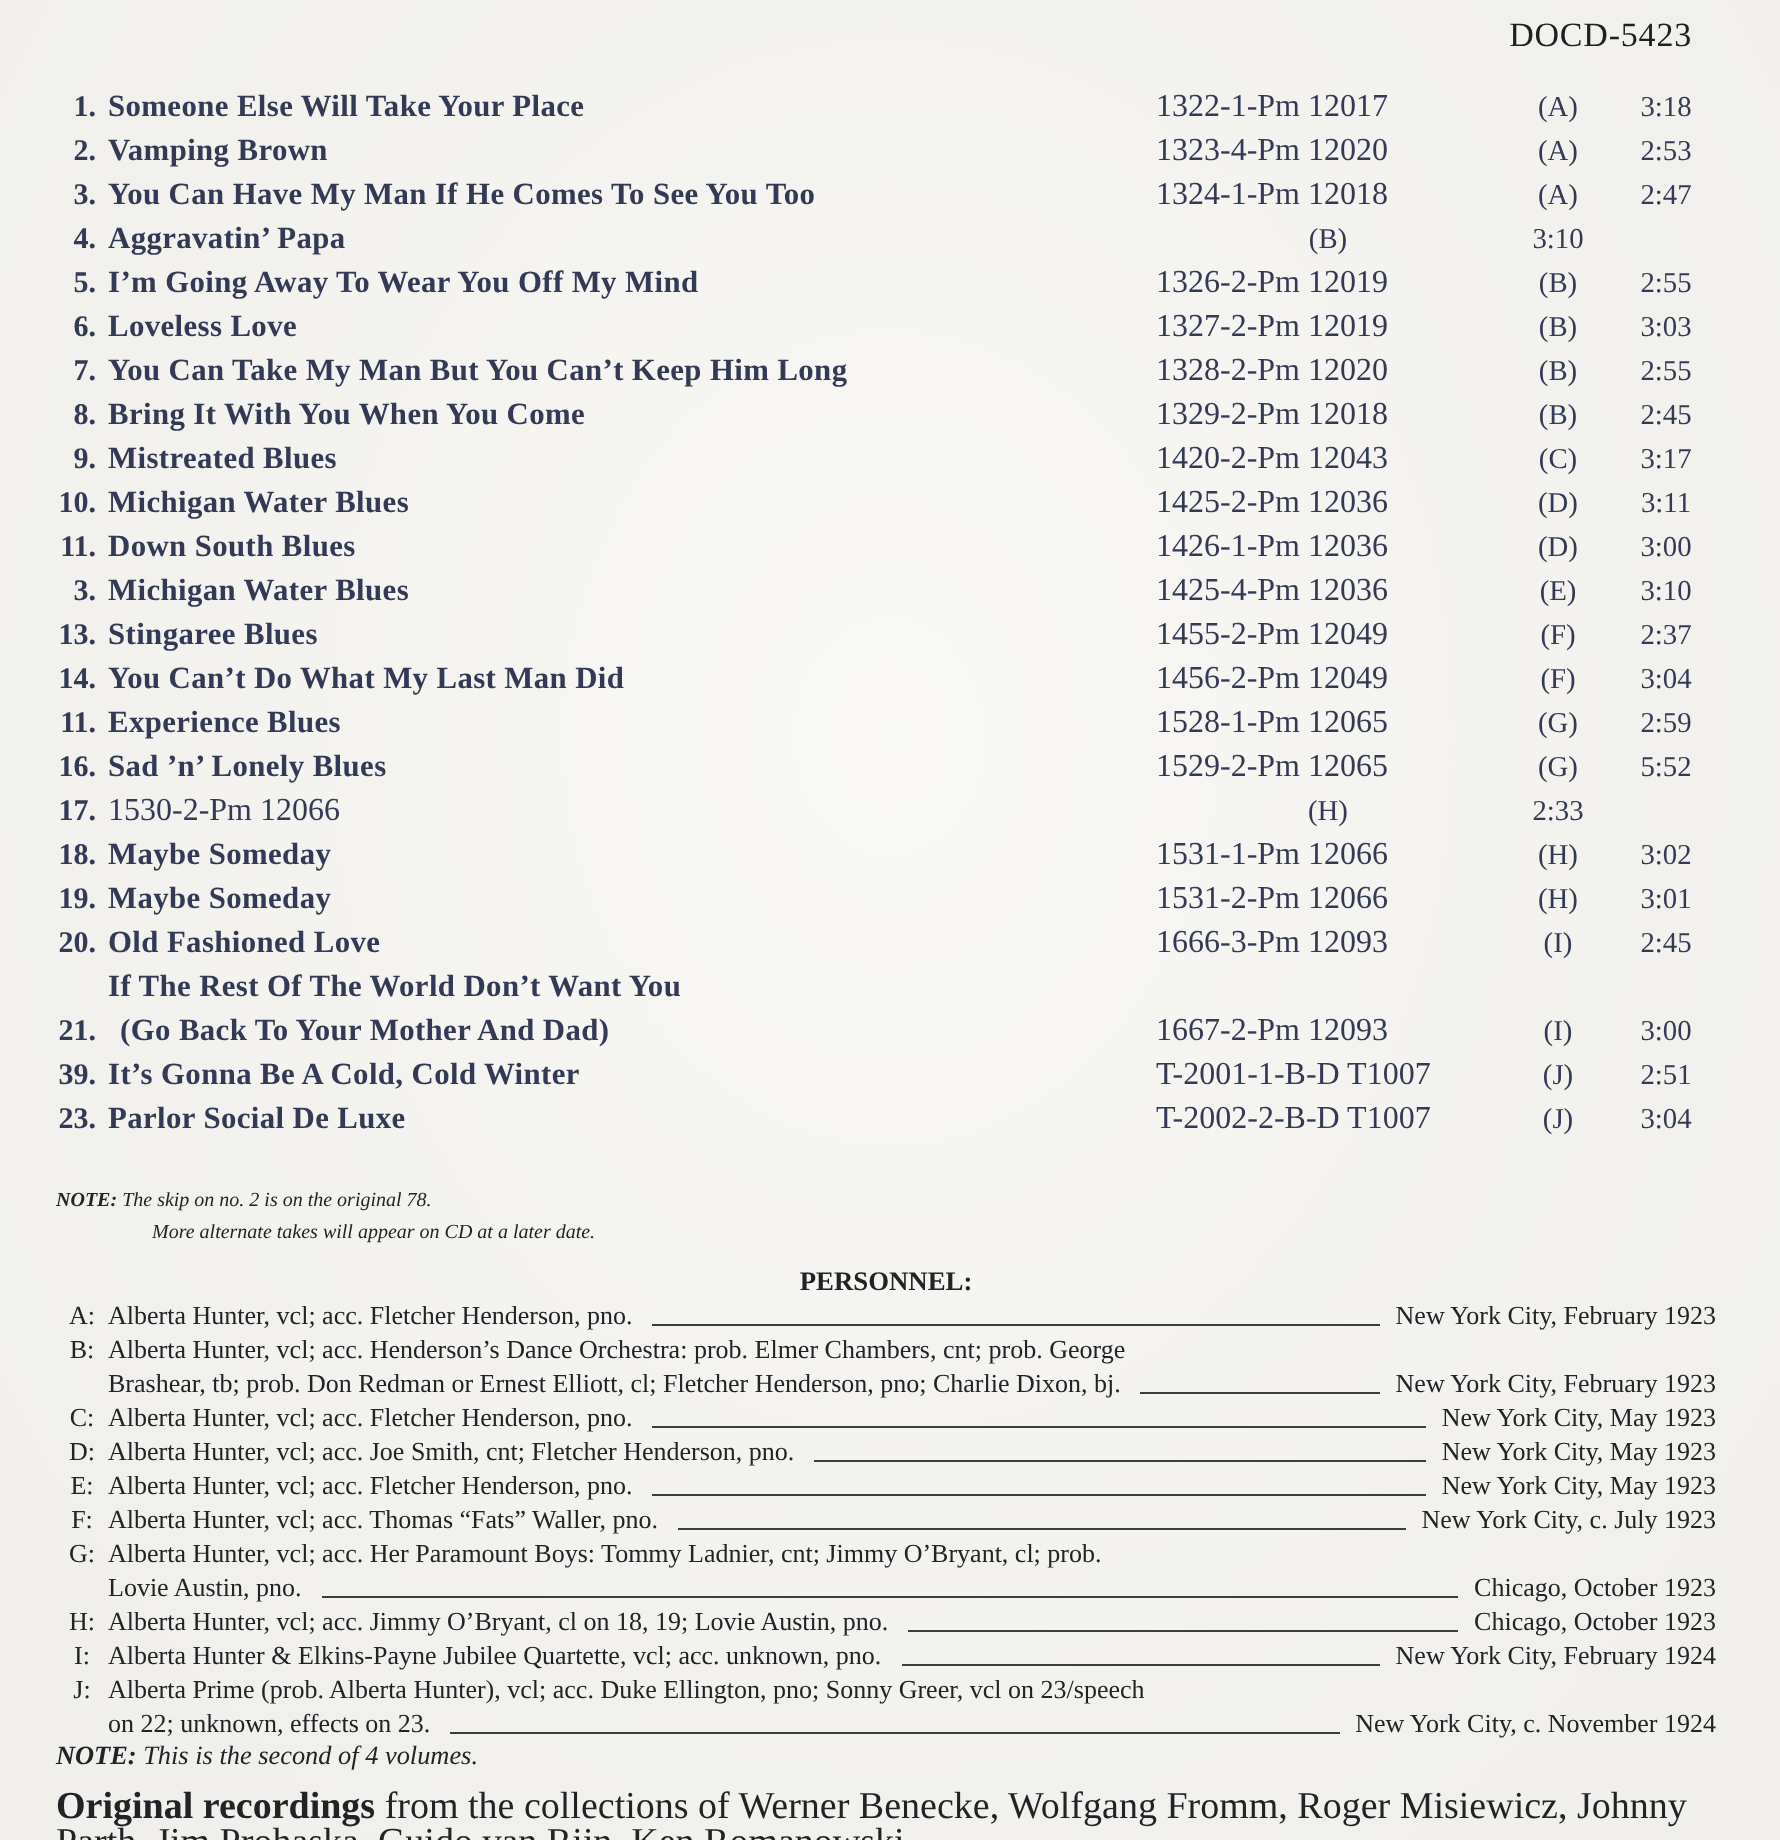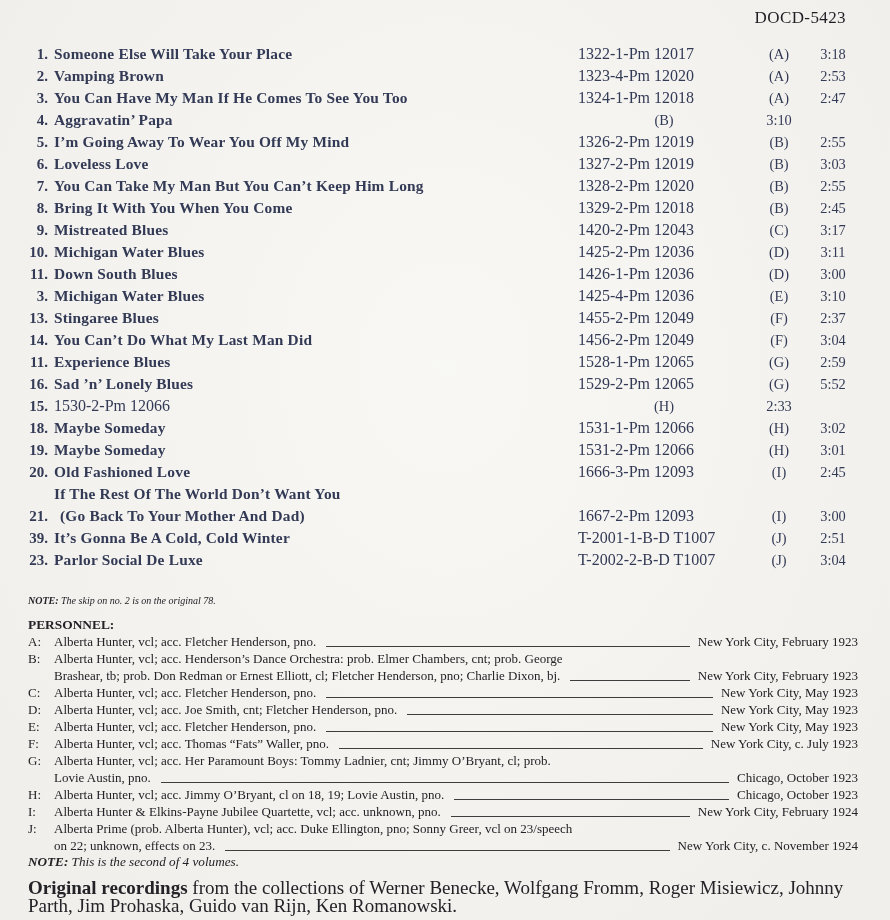--- a/index.html
+++ b/index.html
@@ -55,21 +55,21 @@
   .note-block {
     margin-top: 22px;
     font-style: italic;
     font-size: 10px;
     line-height: 16px;
     color: #232226;
   }
   .note-block .lbl { font-weight: bold; }
   .note-block .cont { padding-left: 48px; }
   
-  .personnel { margin-top: 7px; font-size: 13px; line-height: 17px; }
+  .personnel { margin-top: 7px; font-size: 13px; line-height: 17px; text-align: center; }
   .p-head { font-weight: bold; font-size: 13.4px; }
   .p-row { display: flex; align-items: baseline; }
   .p-label { flex: none; width: 26px; }
   .p-text { flex: none; white-space: nowrap; }
   .p-leader {
     flex: 1 1 auto;
     min-width: 16px;
     align-self: flex-end;
     border-bottom: 1.2px solid #3d3d3d;
     margin: 0 8px 3px 10px;
@@ -237,21 +237,21 @@
       <div class="track-row">
         <div class="t-num">16.</div>
         <div class="t-title">
           <div>Sad ’n’ Lonely Blues</div>
         </div>
         <div class="t-matrix">1529-2-Pm 12065</div>
         <div class="t-session">(G)</div>
         <div class="t-time">5:52</div>
       </div>
       <div class="track-row">
-        <div class="t-num">15.</div>
+        <div class="t-num">17.</div>
         <div class="t-matrix">1530-2-Pm 12066</div>
         <div class="t-session">(H)</div>
         <div class="t-time">2:33</div>
       </div>
       <div class="track-row">
         <div class="t-num">18.</div>
         <div class="t-title">
           <div>Maybe Someday</div>
         </div>
         <div class="t-matrix">1531-1-Pm 12066</div>
@@ -301,20 +301,21 @@
           <div>Parlor Social De Luxe</div>
         </div>
         <div class="t-matrix">T-2002-2-B-D T1007</div>
         <div class="t-session">(J)</div>
         <div class="t-time">3:04</div>
       </div>
     </div>
 
   <div class="note-block">
     <div><span class="lbl">NOTE:</span> <span>The skip on no. 2 is on the original 78.</span></div>
+    <div class="cont">More alternate takes will appear on CD at a later date.</div>
   </div>
 
   <div class="personnel">
     <div class="p-head">PERSONNEL:</div>
     <div id="personnel-entries">
         <div class="p-row">
           <span class="p-label">A:</span>
           <span class="p-text">Alberta Hunter, vcl; acc. Fletcher Henderson, pno.</span>
           <span class="p-leader"></span>
           <span class="p-date">New York City, February 1923</span>

